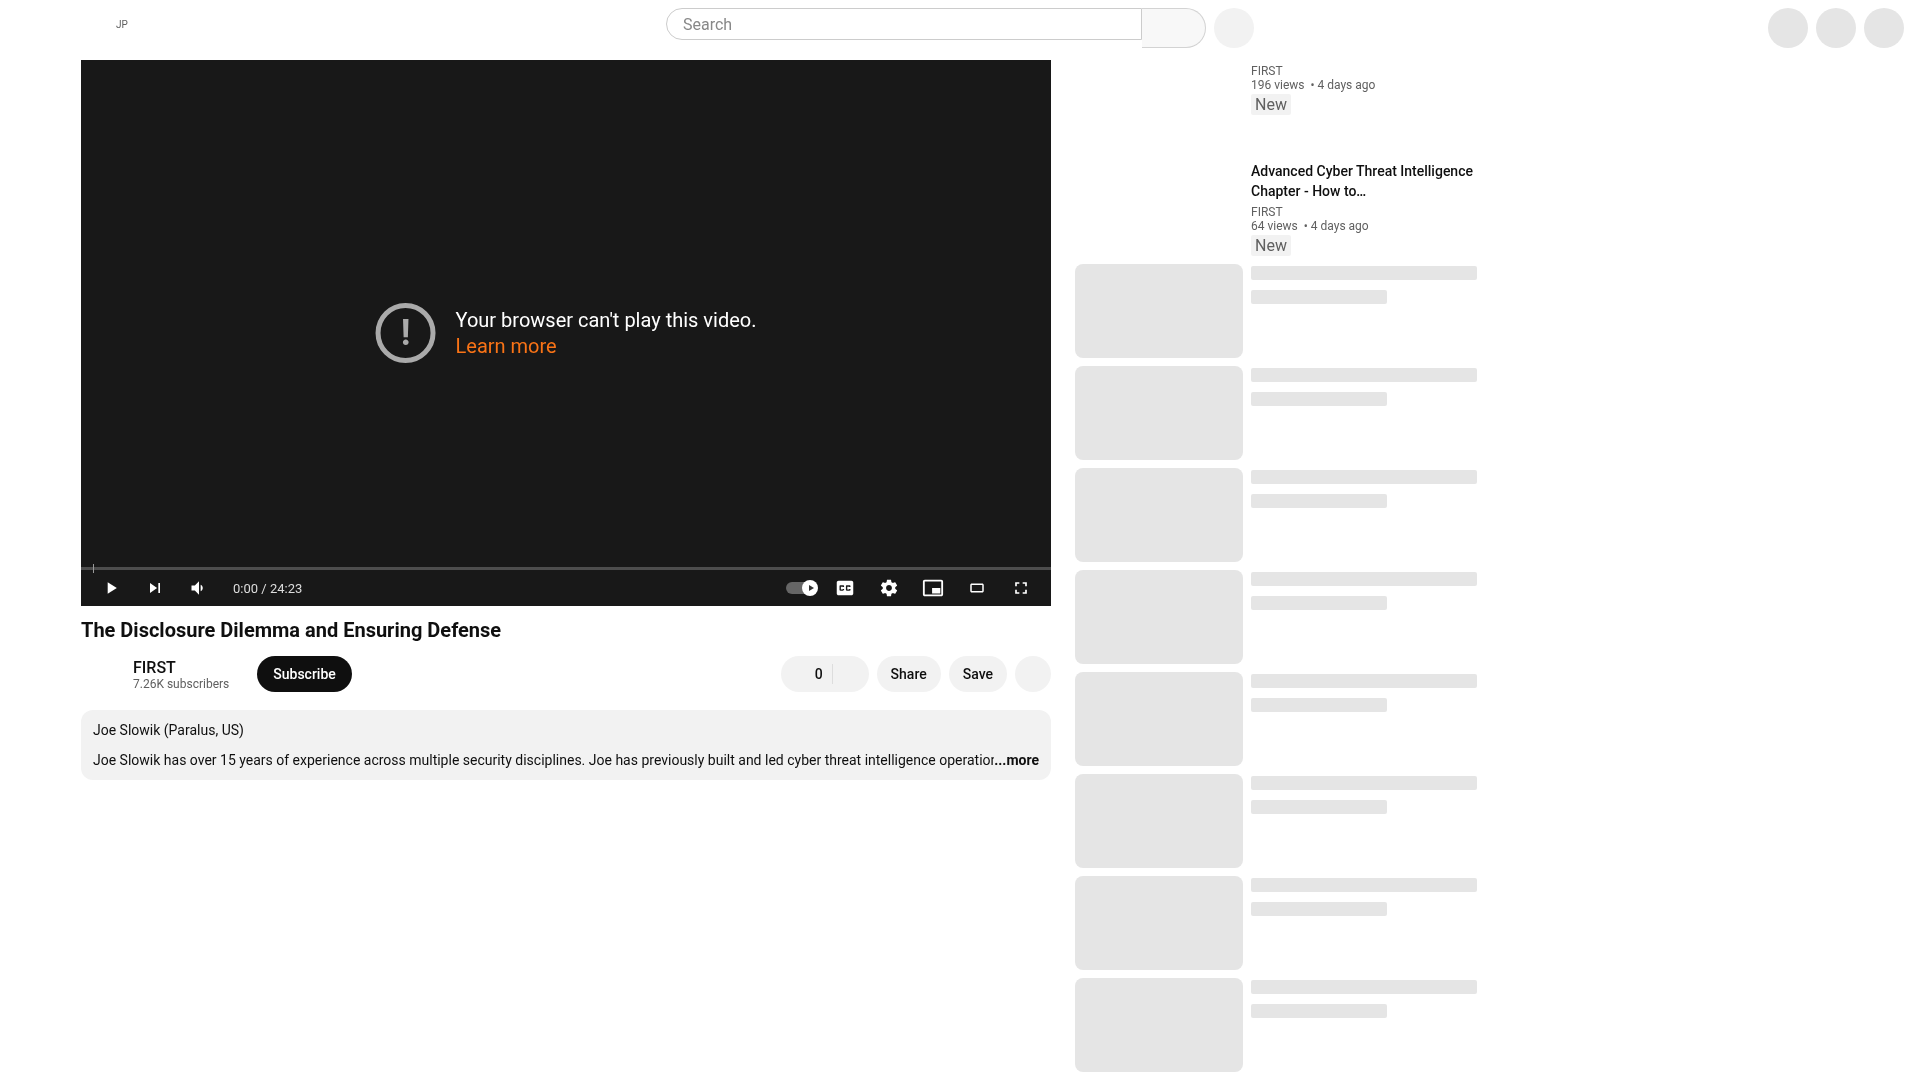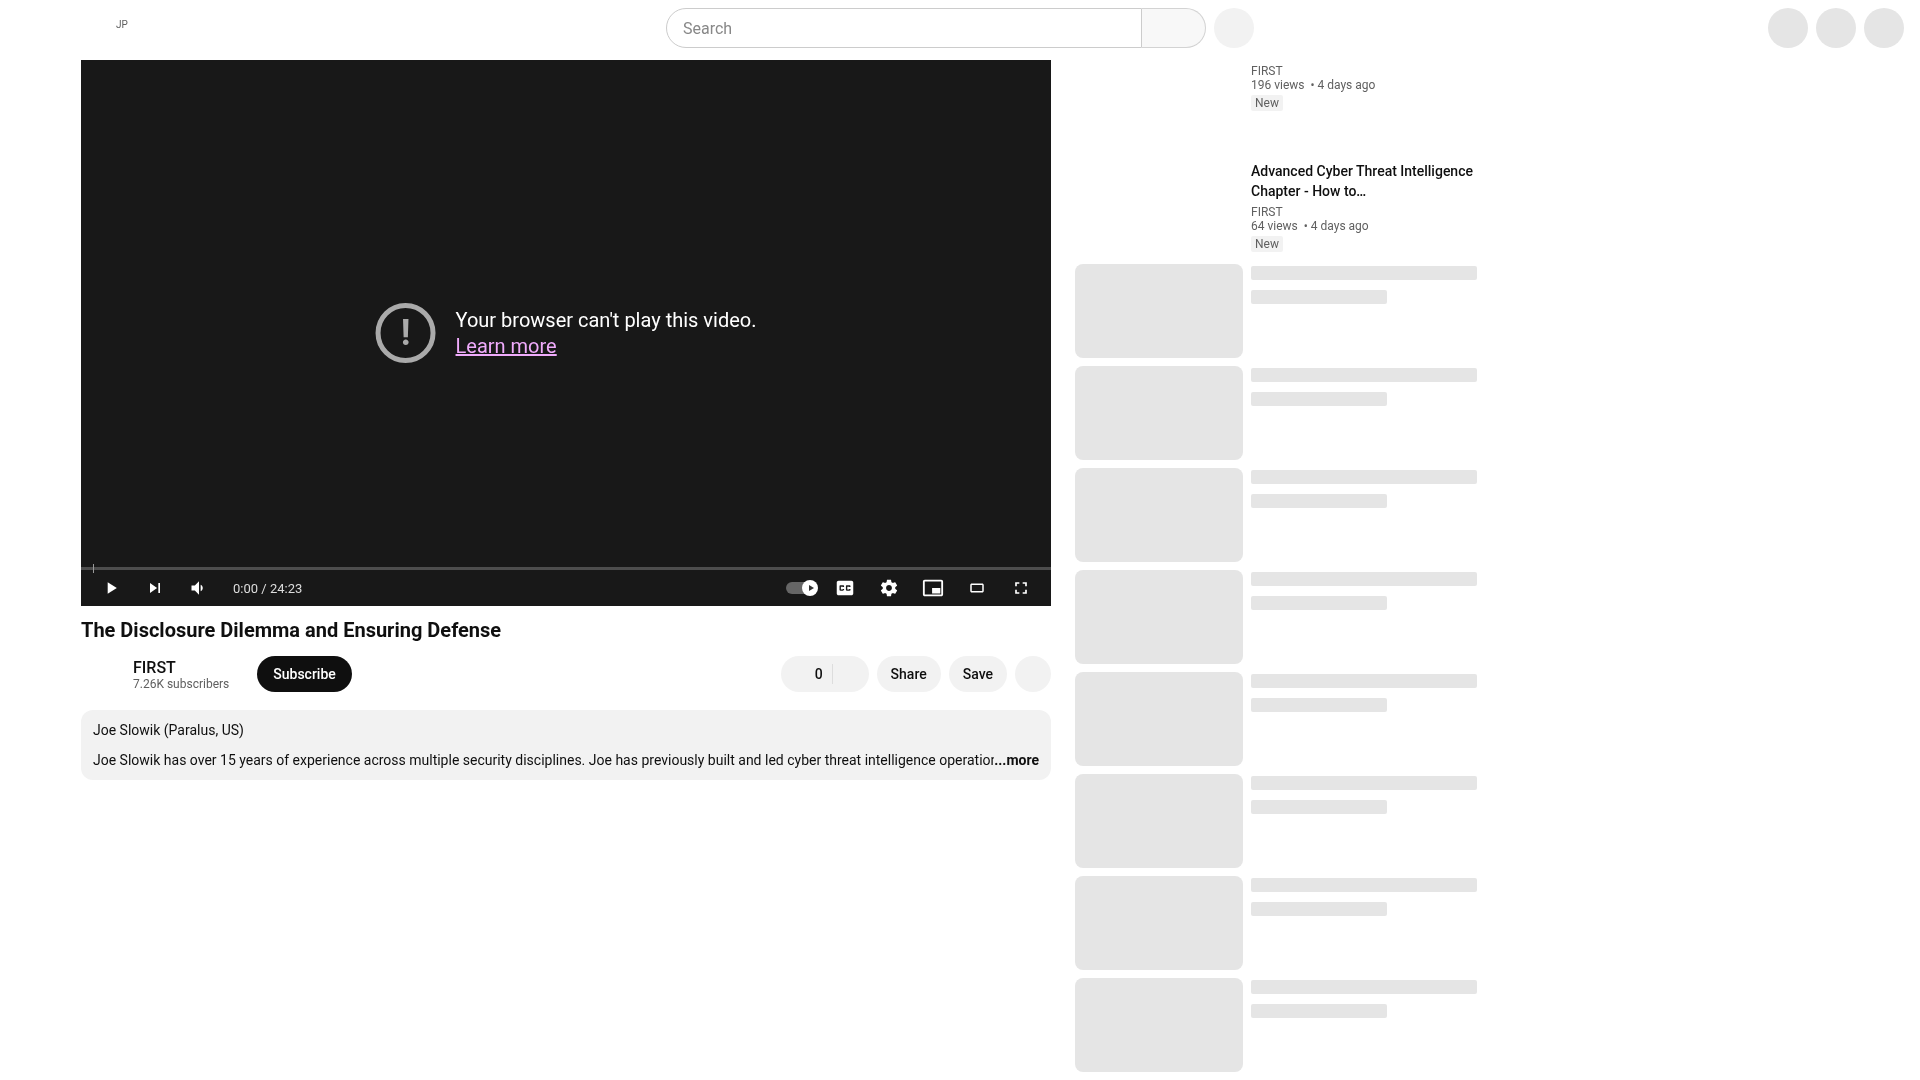--- a/index.html
+++ b/index.html
@@ -3,36 +3,36 @@
   <meta charset="utf-8">
   <style>
     * { margin: 0; padding: 0; box-sizing: border-box; font-family: Roboto, Arial, sans-serif; }
     body { width: 1920px; height: 1080px; background: #fff; overflow: hidden; }
     
     .header { height: 56px; display: flex; align-items: center; padding: 0 16px; justify-content: space-between; }
     .header-left { display: flex; align-items: flex-start; width: 200px; }
     .country-code { font-size: 10px; color: #606060; margin-left: 100px; margin-top: -8px; }
     .header-center { display: flex; align-items: center; flex: 1; justify-content: center; max-width: 720px; margin: 0 auto; }
     .search-box { display: flex; flex: 1; max-width: 540px; }
-    .search-input { flex: 1; height: 40px; border: 1px solid #ccc; border-radius: 40px 0 0 40px; padding: 0 16px; font-size: 16px; outline: none; }
+    .search-input { flex: 1; height: 32px; border: 1px solid #ccc; border-radius: 40px 0 0 40px; padding: 0 16px; font-size: 16px; outline: none; }
     .search-input::placeholder { color: #888; }
     .search-button { width: 64px; height: 40px; border: 1px solid #d3d3d3; border-left: none; border-radius: 0 40px 40px 0; background: #f8f8f8; cursor: pointer; }
     .mic-button { width: 40px; height: 40px; border-radius: 50%; background: #f2f2f2; margin-left: 8px; cursor: pointer; border: none; }
     .header-right { display: flex; align-items: center; gap: 8px; width: 200px; justify-content: flex-end; }
     .top-icon { width: 40px; height: 40px; border-radius: 50%; background: #e5e5e5; }
     
     .content { display: flex; padding-top: 4px; }
     .main { flex: 1; padding-left: 81px; max-width: 1051px; }
     
     .player { width: 970px; height: 546px; background: #181818; position: relative; color: #fff; }
     .player-error { position: absolute; top: 50%; left: 50%; transform: translate(-50%, -50%); display: flex; align-items: center; gap: 20px; }
     .error-icon-circle { width: 60px; height: 60px; border: 5px solid #aaa; border-radius: 50%; display: flex; align-items: center; justify-content: center; }
     .error-exclaim { color: #aaa; font-size: 36px; font-weight: bold; }
     .error-text { font-size: 20px; }
-    .error-link { color: #f0abfc; text-decoration: underline; display: block; margin-top: 2px; }
+    .error-link { color: #f97316; display: block; margin-top: 2px; }
     
     .progress-bar { position: absolute; bottom: 36px; left: 0; right: 0; height: 3px; background: #4d4d4d; }
     .progress-bar::before { content: ''; position: absolute; left: 12px; top: -3px; width: 1px; height: 9px; background: #999; }
     .player-controls { position: absolute; bottom: 0; left: 0; right: 0; height: 36px; display: flex; align-items: center; padding: 0 12px; justify-content: space-between; }
     .controls-left { display: flex; align-items: center; gap: 8px; }
     .controls-right { display: flex; align-items: center; gap: 8px; }
     .ctrl-btn { width: 36px; height: 36px; display: flex; align-items: center; justify-content: center; cursor: pointer; color: #fff; }
     .ctrl-btn svg { fill: #fff; }
     .time-display { font-size: 13px; color: #ddd; margin-left: 8px; }
     .autoplay-toggle { display: flex; align-items: center; }
@@ -64,21 +64,21 @@
     .desc-body { white-space: nowrap; overflow: hidden; flex: 1; }
     .more-btn { font-weight: 700; cursor: pointer; white-space: nowrap; }
     
     .sidebar { width: 402px; margin-left: 24px; padding-top: 0; }
     .rel-video { display: flex; gap: 8px; margin-bottom: 8px; }
     .rel-thumb { width: 168px; height: 94px; background: #fff; border-radius: 8px; flex-shrink: 0; }
     .rel-info { flex: 1; padding-top: 0; }
     .rel-title { font-size: 14px; font-weight: 500; color: #0f0f0f; line-height: 1.4; max-height: 40px; overflow: hidden; display: -webkit-box; -webkit-line-clamp: 2; -webkit-box-orient: vertical; }
     .rel-channel { font-size: 12px; color: #606060; margin-top: 4px; }
     .rel-meta { font-size: 12px; color: #606060; }
-    .new-badge { display: inline-block; background: #f2f2f2; color: #606060; font-size: 12px; padding: 1px 4px; border-radius: 2px; margin-top: 2px; }
+    .new-badge { display: inline-block; background: #f2f2f2; color: #606060; font-size: 16px; padding: 1px 4px; border-radius: 2px; margin-top: 2px; }
     
     .skel-video { display: flex; gap: 8px; margin-bottom: 8px; }
     .skel-thumb { width: 168px; height: 94px; background: #e5e5e5; border-radius: 8px; flex-shrink: 0; }
     .skel-lines { flex: 1; padding-top: 2px; }
     .skel-line1 { height: 14px; background: #e5e5e5; border-radius: 2px; margin-bottom: 10px; width: 100%; }
     .skel-line2 { height: 14px; background: #e5e5e5; border-radius: 2px; width: 60%; }
     
     .dot-sep::before { content: ' • '; }
   </style>
 </head>

